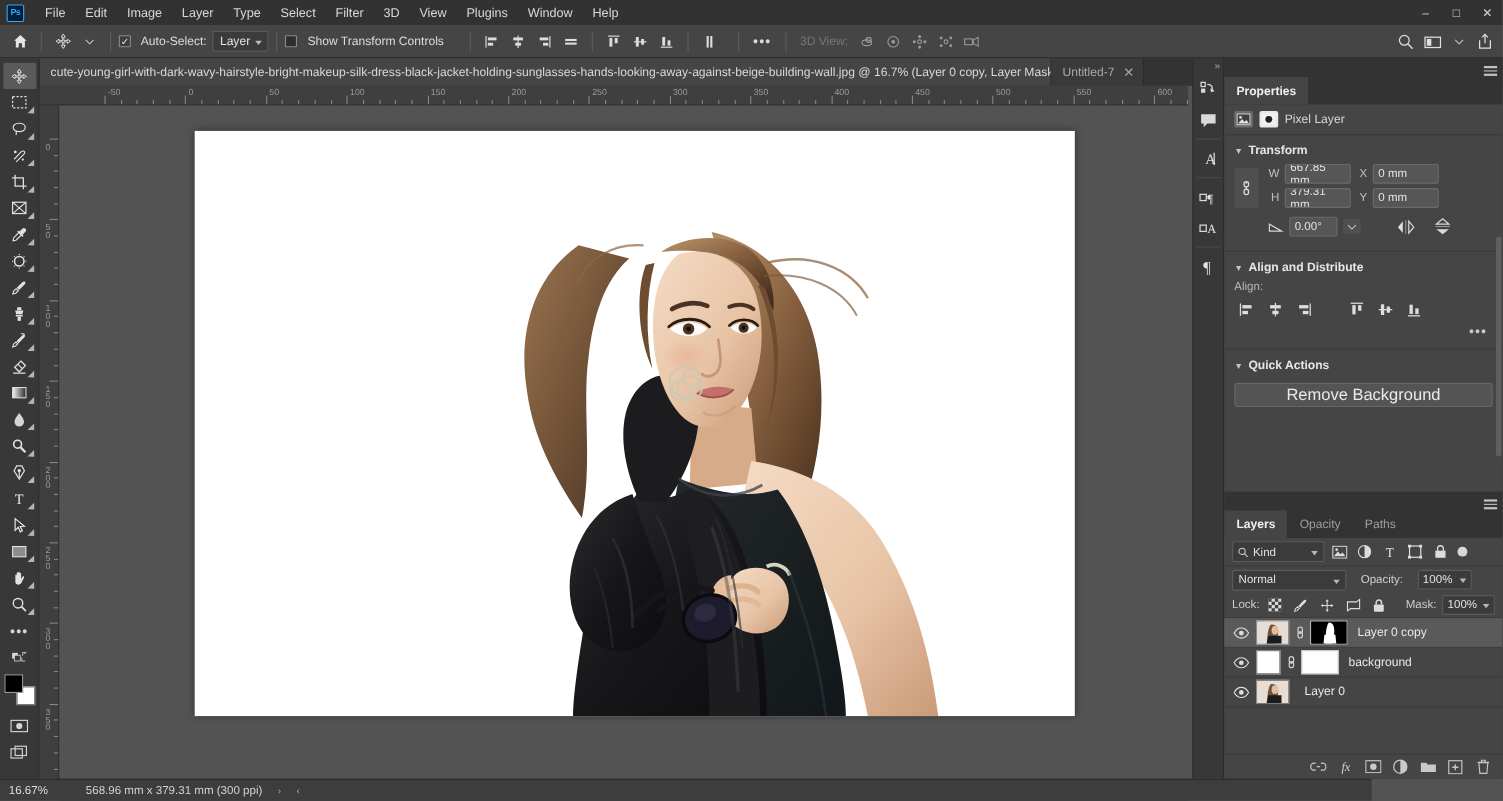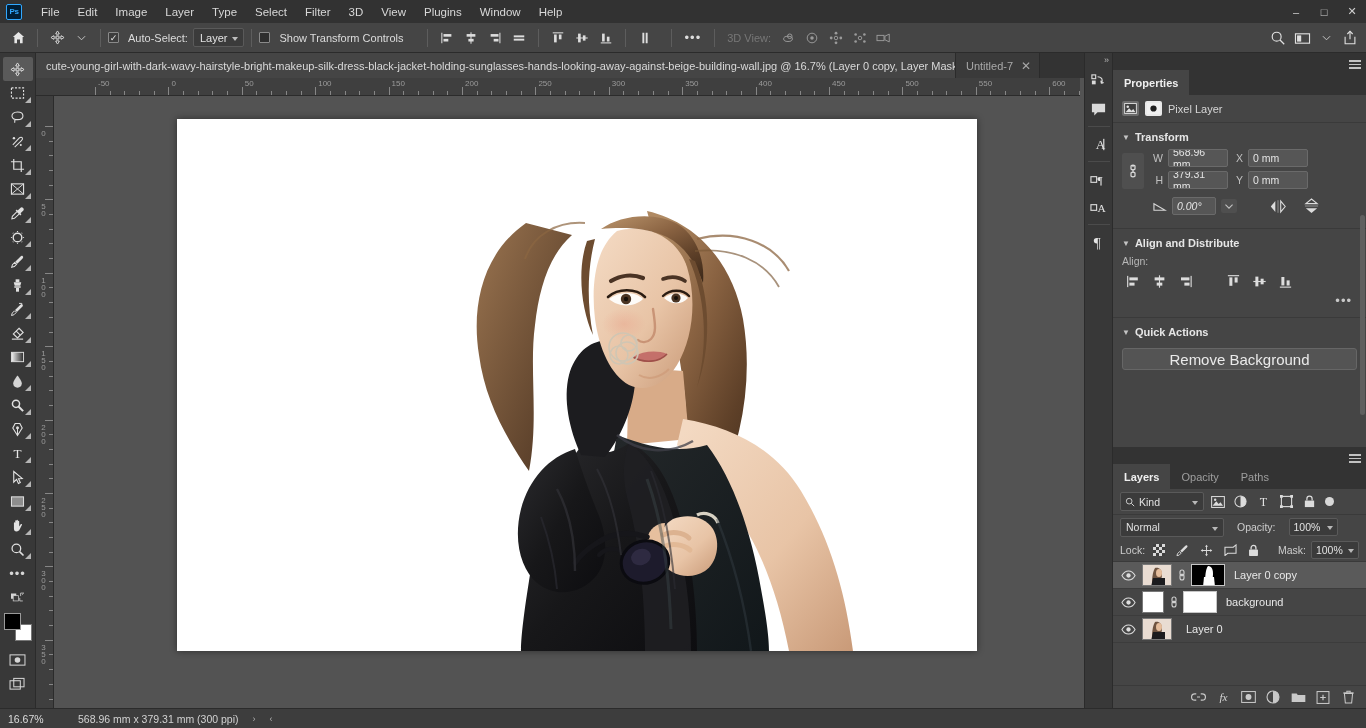--- a/index.html
+++ b/index.html
@@ -147,21 +147,21 @@
   .sh-thumb {
     position: absolute; top: 3px; left: 440px; width: 310px; height: 8px;
     background: #6e6e6e; border-radius: 4px;
   }
 
   
   .photo { position: absolute; inset: 0; overflow: hidden; }
 
   
   .statusbar {
-    position: absolute; bottom: 0; left: 0; width: 1366px; height: 20px;
+    position: absolute; bottom: 0; left: 0; width: 1247px; height: 20px;
     background: #3d3d3d; border-top: 1px solid #2b2b2b;
     display: flex; align-items: center; font-size: 10.5px; color: #cecece;
   }
   .zoomfield {
     width: 56px; padding-left: 8px; color: #dcdcdc;
   }
   .statusdoc { margin-left: 22px; color: #d2d2d2; }
   .status-arrow { margin-left: 14px; color: #b0b0b0; font-size: 9px; }
 
   
@@ -1007,39 +1007,39 @@
           <div class="linkbtn">
             <svg width="12" height="18" viewBox="0 0 12 18">
                 <path d="M6 5 L6 3 A2.6 2.6 0 0 1 6 3 M4 4 A2.6 2.6 0 0 1 8 4 L8 7 A2.6 2.6 0 0 1 4 7 Z" fill="none" stroke="#dadada" stroke-width="1.2"></path>
                 <path d="M4 11 A2.6 2.6 0 0 1 8 11 L8 14 A2.6 2.6 0 0 1 4 14 Z" fill="none" stroke="#dadada" stroke-width="1.2"></path>
                 <line x1="6" y1="7.5" x2="6" y2="10.5" stroke="#dadada" stroke-width="1.2"></line>
               </svg>
           </div>
           <div style="flex:1;">
             <div class="fieldrow">
               <span class="flab">W</span>
-              <div class="finput">568.96 mm</div>
+              <div class="finput">667.85 mm</div>
               <span class="flab">X</span>
               <div class="finput">0 mm</div>
             </div>
             <div class="fieldrow">
               <span class="flab">H</span>
               <div class="finput">379.31 mm</div>
               <span class="flab">Y</span>
               <div class="finput">0 mm</div>
             </div>
           </div>
         </div>
         <div class="fieldrow" style="padding-left:40px;margin-top:4px;">
           <span>
             <svg width="14" height="12" viewBox="0 0 15 12">
                 <path d="M1 10.5 L13 10.5 L1 3.5 Z" fill="none" stroke="#d6d6d6" stroke-width="1.2"></path>
               </svg>
           </span>
-          <div class="finput" style="width:44px;font-style:italic;">0.00°</div>
+          <div class="finput" style="width:44px;">0.00°</div>
           <span>
             <svg width="16" height="14" viewBox="0 0 18 14" style="background:#4f4f4f;border-radius:2px;">
                 <path d="M5 5.5 L9 9.5 L13 5.5" fill="none" stroke="#c2c2c2" stroke-width="1.2"></path>
               </svg>
           </span>
           <span style="width:22px;"></span>
           <span>
             <svg width="18" height="15" viewBox="0 0 20 16">
                 <path d="M7 2 L7 14 L2 8 Z" fill="#dcdcdc"></path>
                 <path d="M13 2 L13 14 L18 8 Z" fill="none" stroke="#dcdcdc" stroke-width="1.2"></path>

